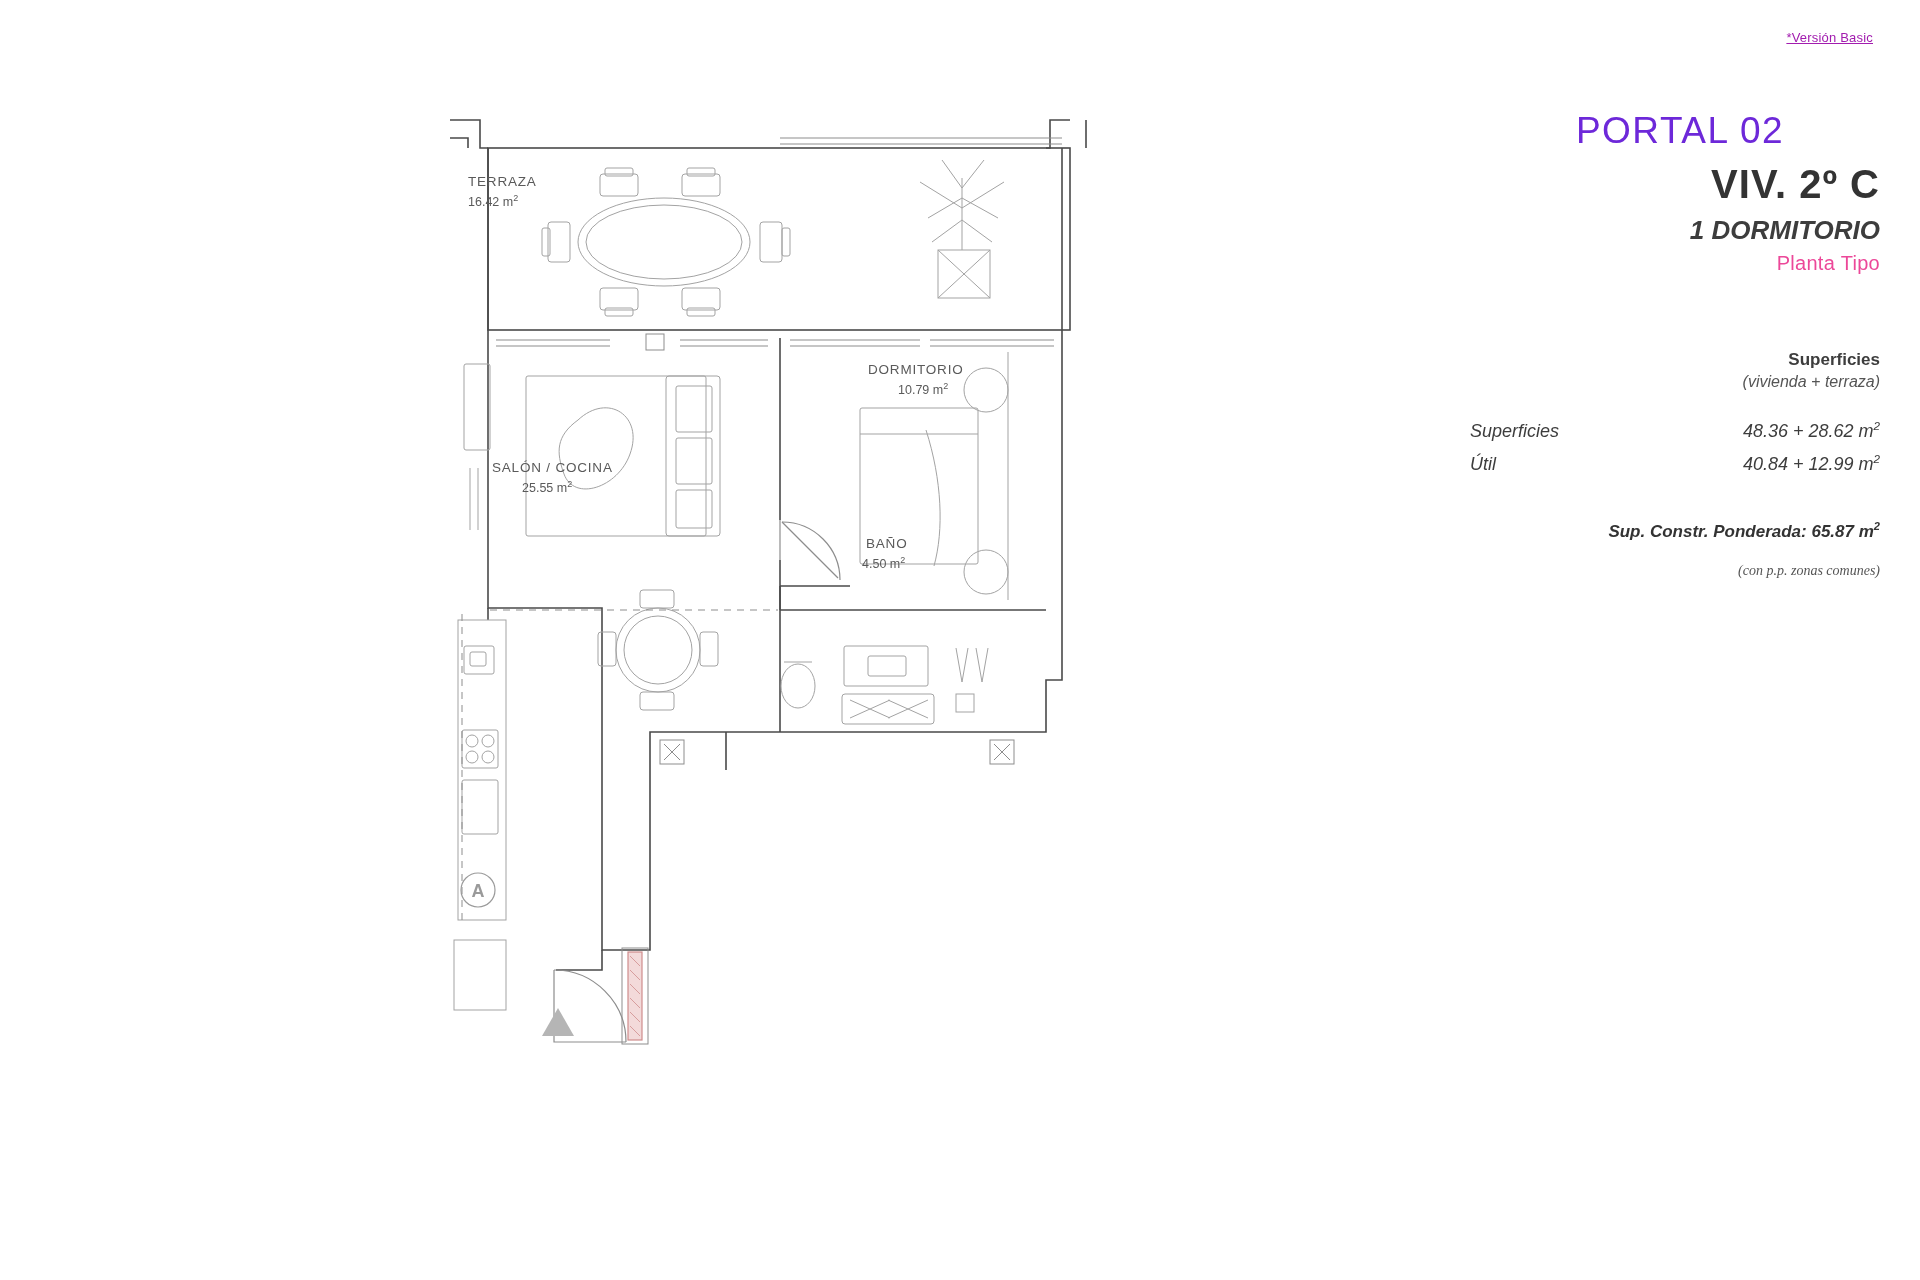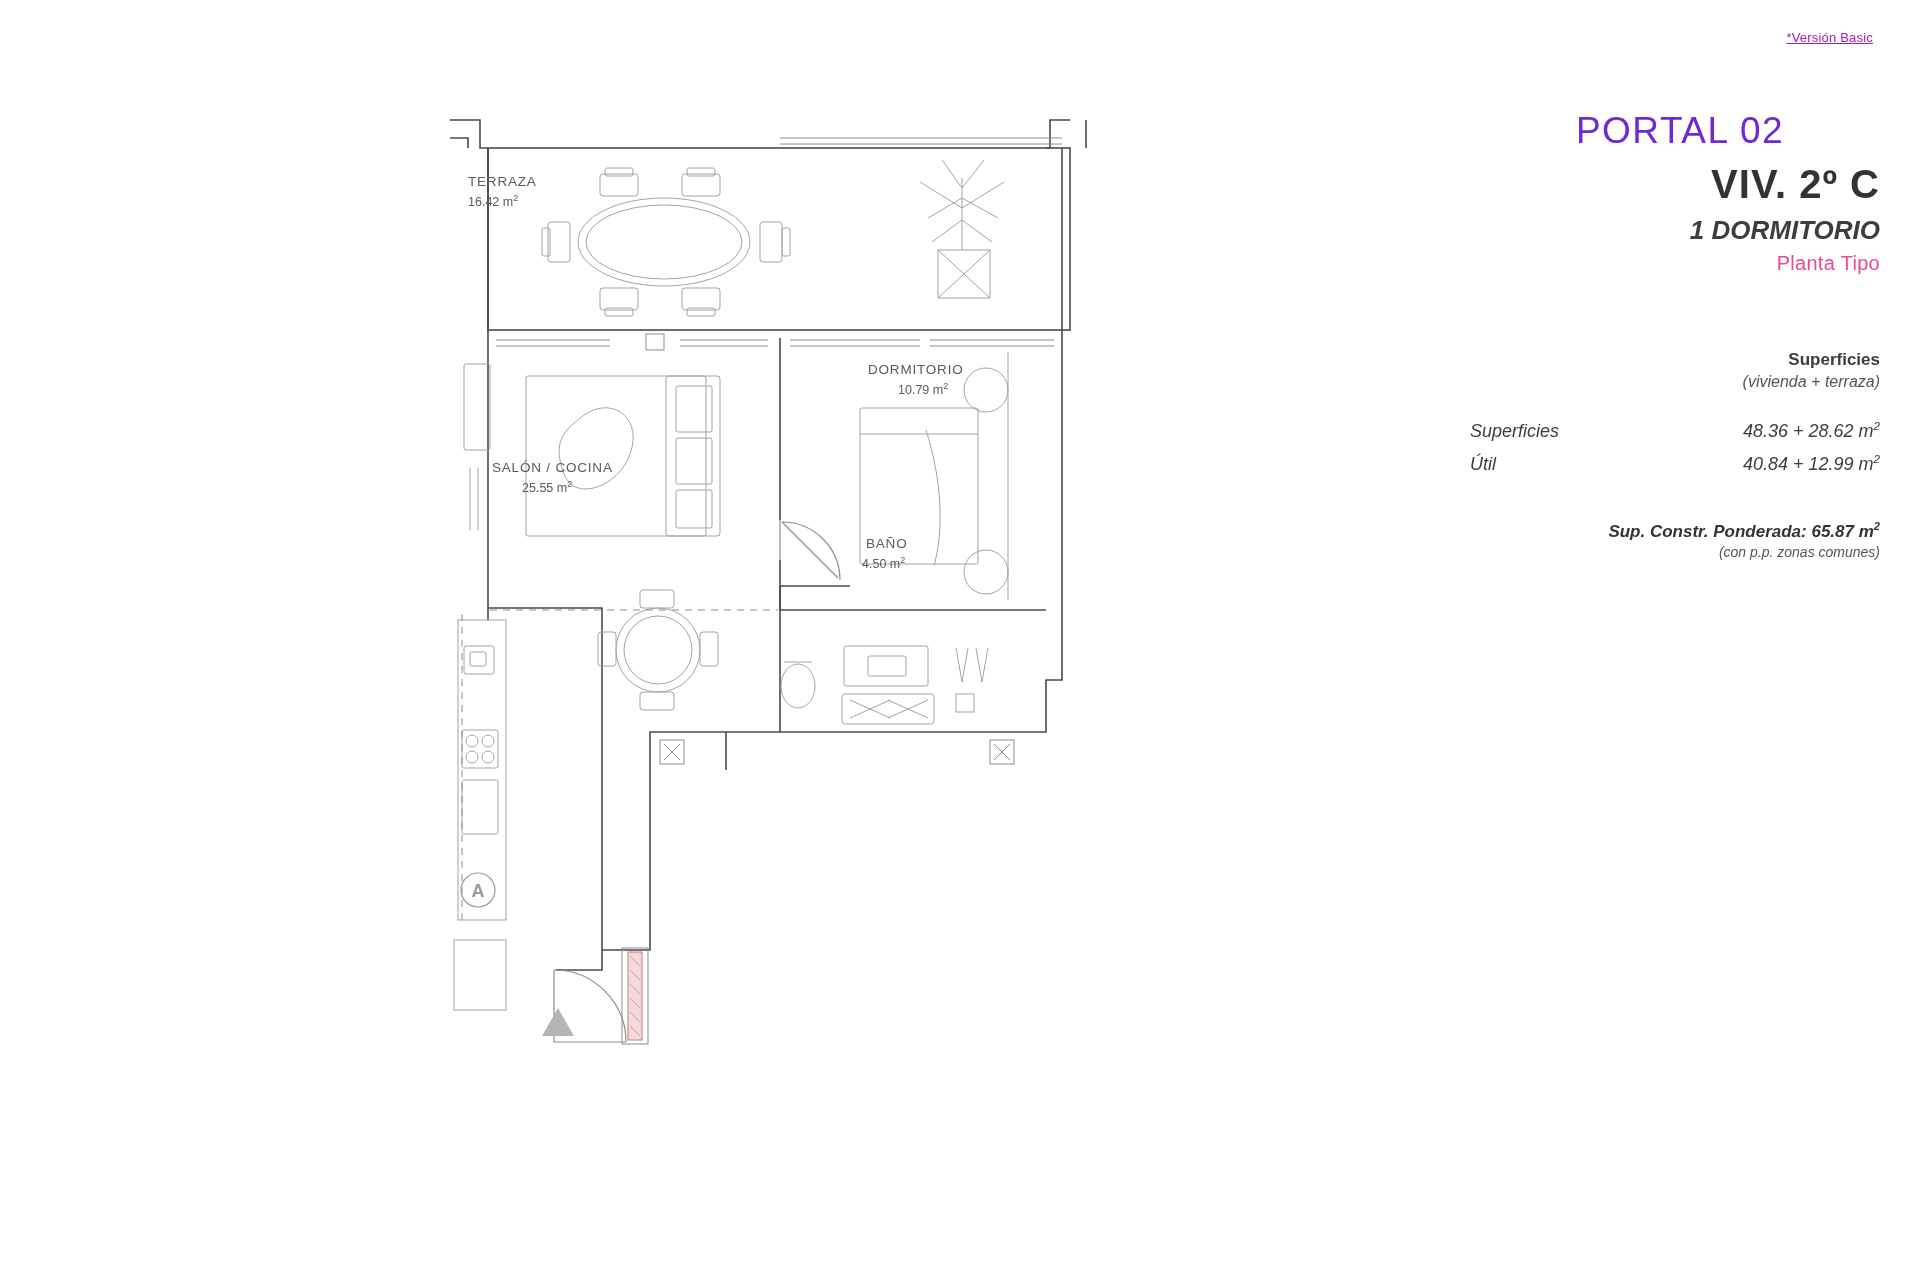--- a/index.html
+++ b/index.html
@@ -105,25 +105,26 @@
 
   .ponderada {
     margin-top: 45px;
     font-size: 17px;
     font-weight: bold;
     font-style: italic;
     color: #333;
     text-align: right;
   }
   .ponderada-sub {
-    margin-top: 2px;
+    margin-top: 21px;
     font-size: 14px;
     font-style: italic;
     color: #555;
     text-align: right;
+    font-family: Liberation Serif, serif;
   }
 
   
   .plan-wrap {
     position: absolute;
     left: 450px;
     top: 90px;
     width: 820px;
     height: 1100px;
   }

